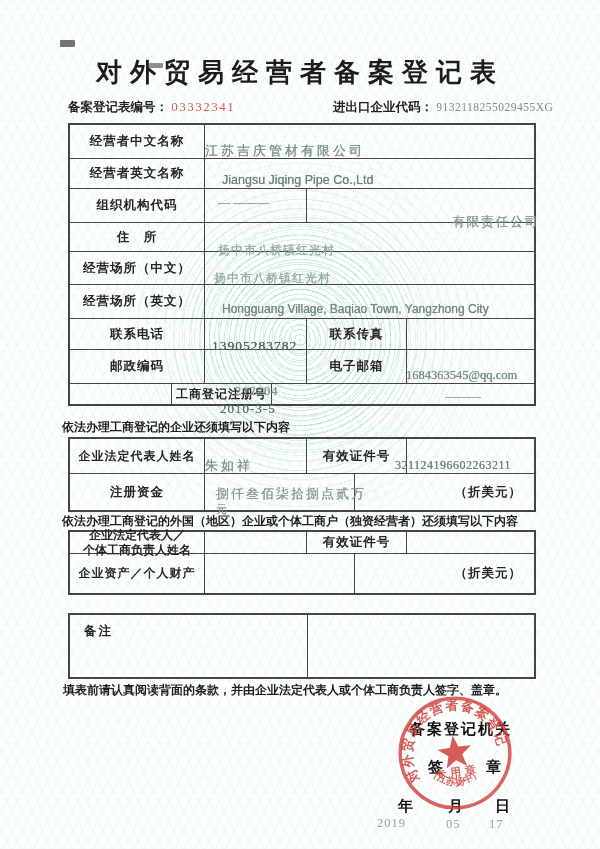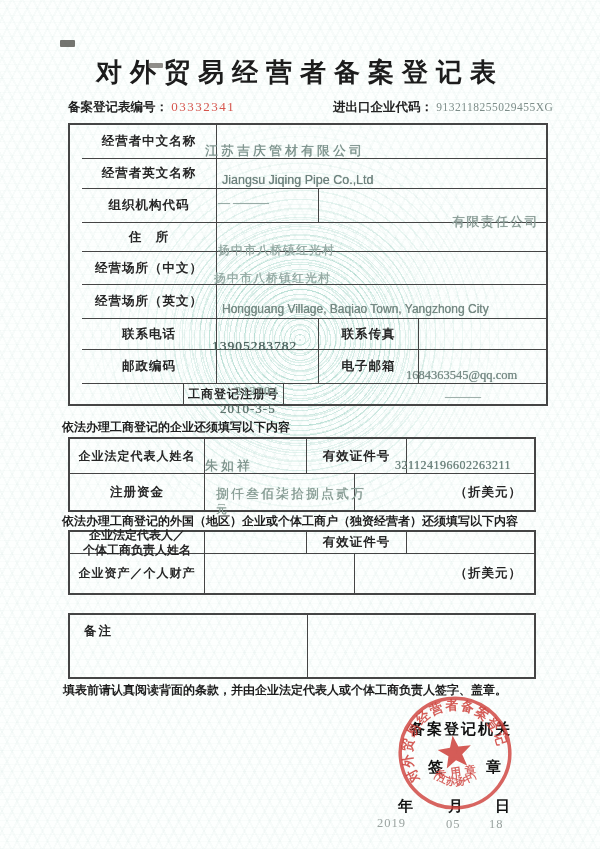--- a/index.html
+++ b/index.html
@@ -76,21 +76,21 @@
     <div class="formno">
       <span class="lab">备案登记表编号：</span>
       <span class="num">03332341</span>
     </div>
     <div class="iecode">
       <span class="lab">进出口企业代码：</span>
       <span class="num">9132118255029455XG</span>
     </div>
   </div>
 
-  <div class="t" style="left:68px; top:123px; width:464px;padding-left:12px;">
+  <div class="t" style="left:68px; top:123px; width:464px;">
     <div class="tr" style="height:34px;">
       <div class="td w-label">经营者中文名称</div>
       <div class="td flex1 val-cell"></div>
     </div>
     <div class="tr" style="height:30px;">
       <div class="td w-label">经营者英文名称</div>
       <div class="td flex1 val-cell"></div>
     </div>
     <div class="tr" style="height:34px;">
       <div class="td w-label">组织机构代码</div>
@@ -185,21 +185,21 @@
   <span class="ov" style="left:216px; top:485px; font-size:13px; letter-spacing:2px; color:#889d95;">捌仟叁佰柒拾捌点贰万</span>
   <span class="ov" style="left:216px; top:502px; font-size:11px; color:#889d95;">元</span>
 
   <div class="auth auth-title">备案登记机关</div>
   <div class="auth auth-sign">签　章</div>
   <span class="ymd" style="left:398px; top:797px;">年</span>
   <span class="ymd" style="left:448px; top:797px;">月</span>
   <span class="ymd" style="left:495px; top:797px;">日</span>
   <span class="gray-date" style="left:377px; top:816px;">2019</span>
   <span class="gray-date" style="left:446px; top:817px;">05</span>
-  <span class="gray-date" style="left:489px; top:817px;">18</span>
+  <span class="gray-date" style="left:489px; top:817px;">17</span>
 
   <svg class="stamp" viewBox="0 0 120 120">
     <circle cx="60" cy="60" r="53" fill="none" stroke="rgba(206,63,57,0.8)" stroke-width="3.4"></circle>
     <defs>
       <path id="ringPath" d="M18 60 a42 42 0 1 1 84 0 a42 42 0 1 1 -84 0" fill="none"></path>
       <path id="botPath" d="M29 60 a31 31 0 0 0 62 0" fill="none"></path>
     </defs>
     <g transform="rotate(-32 60 60)">
       <text font-size="12.5" fill="rgba(206,63,57,0.85)" letter-spacing="1.5" font-weight="bold" font-family="Liberation Serif, serif">
         <textPath href="#ringPath" startOffset="2">对外贸易经营者备案登记</textPath>

